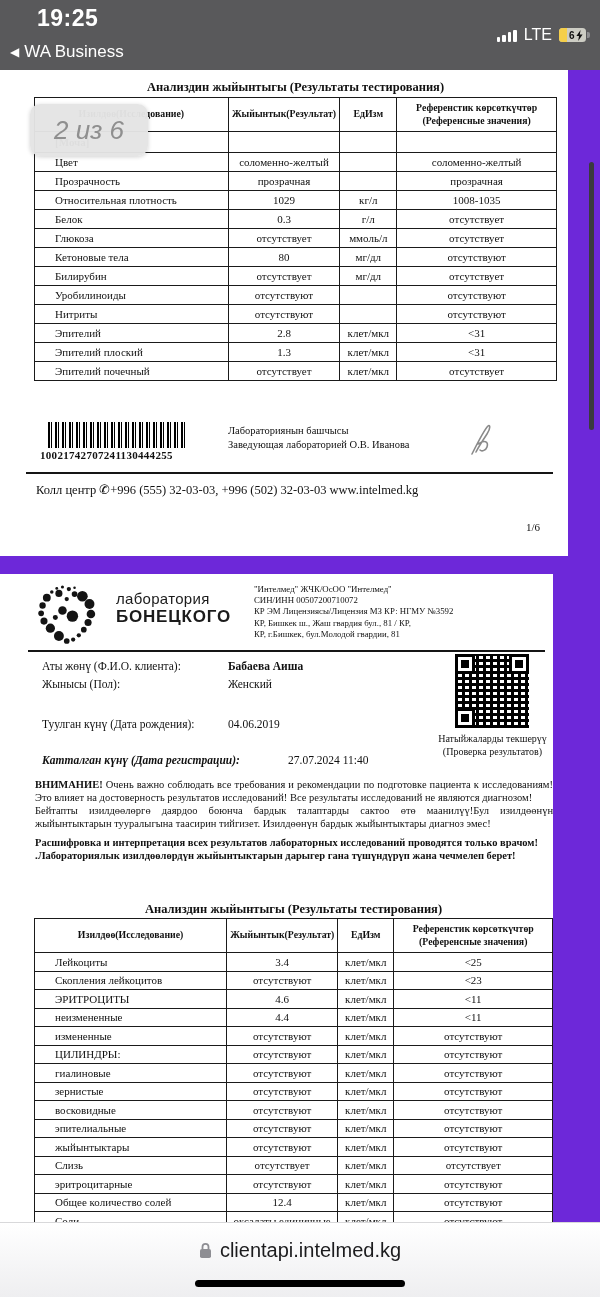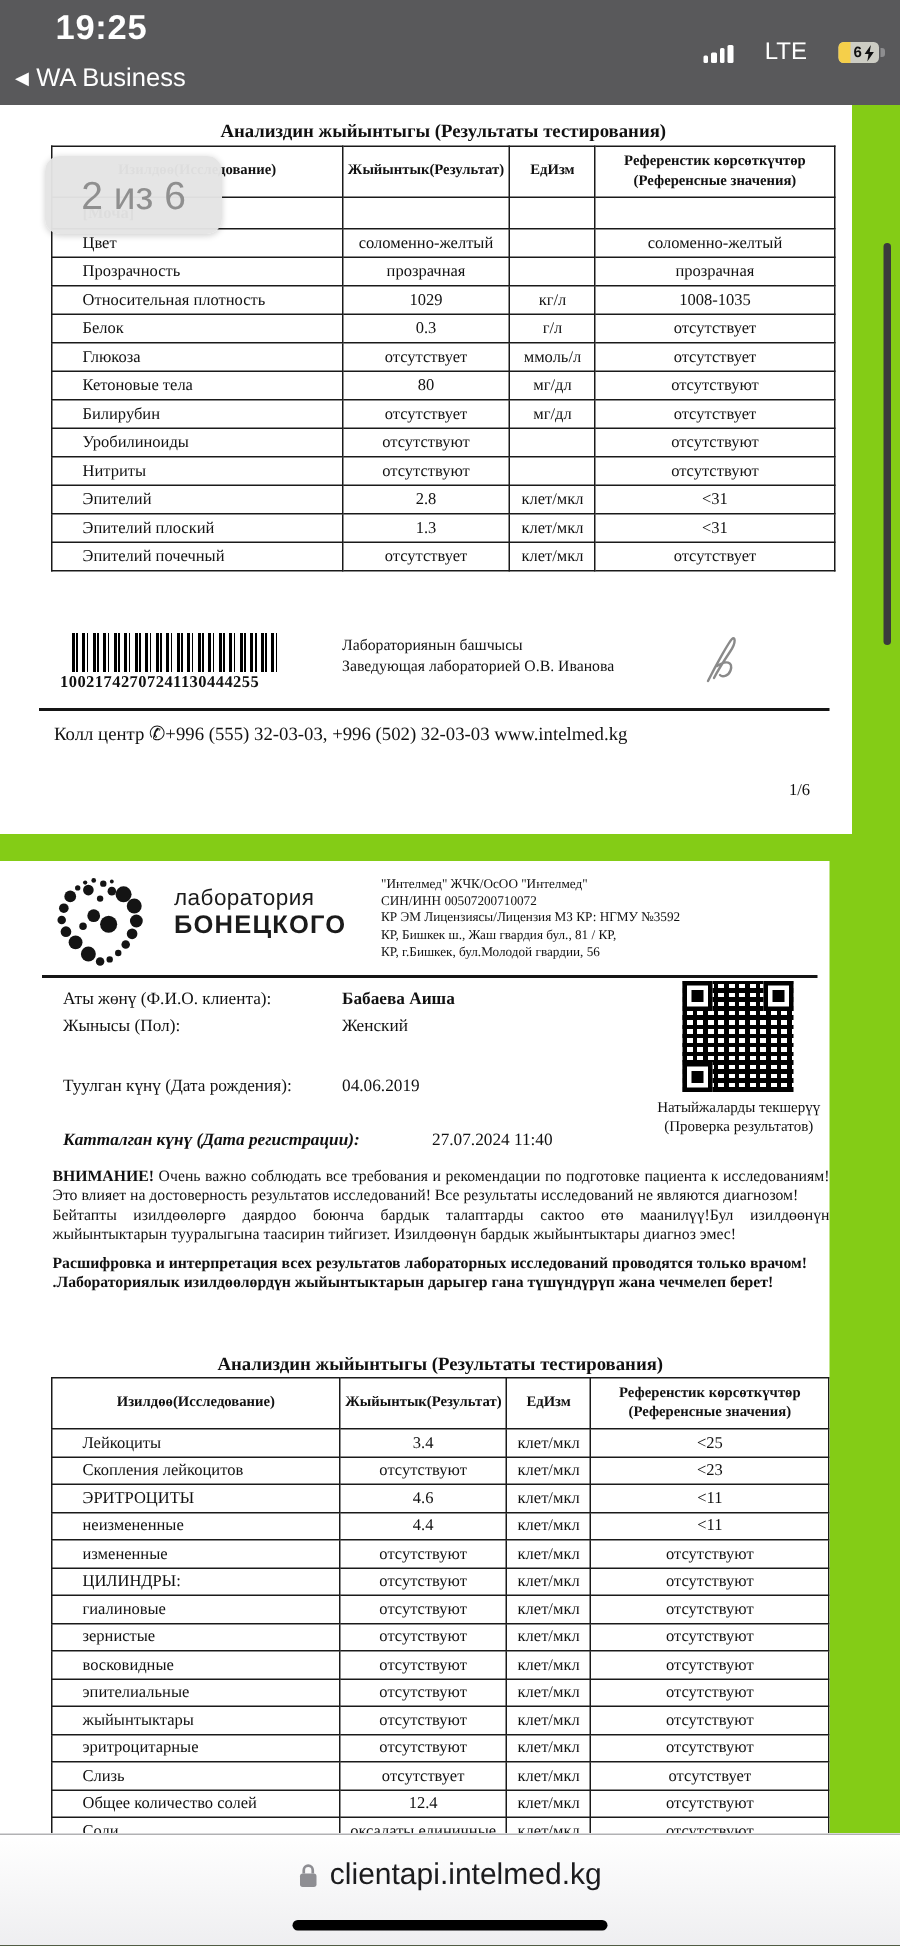--- a/index.html
+++ b/index.html
@@ -3,34 +3,34 @@
 <meta charset="utf-8">
 <style>
   html,body{margin:0;padding:0;background:#000;}
   .screen{position:relative;width:600px;height:1297px;overflow:hidden;background:#161618;font-family:"Liberation Sans",sans-serif;}
 
   
   .status-bar{position:absolute;left:0;top:0;width:600px;height:70px;background:#59595b;color:#fff;}
   .sb-time{position:absolute;left:37px;top:5px;font-size:23px;font-weight:600;letter-spacing:.5px;}
   .sb-back{position:absolute;left:10px;top:42px;font-size:17px;display:flex;align-items:center;gap:5px;}
   .sb-back .arr{font-size:12px;line-height:17px;}
-  .sb-right{position:absolute;right:14px;top:26px;display:flex;align-items:center;gap:21px;}
+  .sb-right{position:absolute;right:14px;top:26px;display:flex;align-items:center;gap:7px;}
   .sig{display:flex;align-items:flex-end;gap:2px;height:13px;}
   .sig i{display:block;width:3.5px;background:#fff;border-radius:1px;}
   .sig i:nth-child(1){height:4.5px}.sig i:nth-child(2){height:7px}
   .sig i:nth-child(3){height:9.5px}.sig i:nth-child(4){height:12px}
   .sb-lte{font-size:16px;}
   .batt{position:relative;width:27px;height:13.5px;background:#cdcdc4;border-radius:3.5px;display:flex;align-items:center;}
   .batt::after{content:"";position:absolute;right:-3.5px;top:4px;width:2.5px;height:5.5px;background:#8e8e90;border-radius:0 2px 2px 0;}
   .batt .fill{position:absolute;left:0;top:0;width:8px;height:13.5px;background:#f5cf4a;border-radius:3.5px 0 0 3.5px;}
   .batt .lvl{position:relative;margin-left:10px;font-size:10px;font-weight:700;color:#111;line-height:13px;}
   .batt svg{position:relative;margin-left:1px;}
 
   
-  .viewer{position:absolute;left:0;top:70px;width:600px;height:1152px;background:#84cc16;}
+  .viewer{position:absolute;left:0;top:70px;width:600px;height:1152px;background:#6d28d9;}
   .page{position:absolute;left:0;background:#fff;overflow:hidden;font-family:"Liberation Serif",serif;color:#111;}
   .page1{top:0;width:568px;height:486px;}
   .page2{top:504px;width:553px;height:648px;}
 
   .doc-title{position:absolute;font-weight:700;font-size:12.5px;text-align:center;}
   .t1{left:34px;top:10px;width:523px;}
 
   table.doc-table{position:absolute;border-collapse:collapse;table-layout:fixed;font-size:11px;}
   table.doc-table td,table.doc-table th{border:1px solid #1a1a1a;padding:0 3px;text-align:center;vertical-align:middle;overflow:hidden;white-space:nowrap;}
   table.doc-table td:first-child{text-align:left;padding-left:20px;}
@@ -39,21 +39,21 @@
   #t1 thead tr{height:34px;}
   #t1 tbody tr{height:19px;}
   #t2{left:34px;top:344px;width:519px;}
   #t2 thead tr{height:34px;}
   #t2 tbody tr{height:18.5px;}
   col.c1{width:37.1%}col.c2{width:21.4%}col.c3{width:10.9%}col.c4{width:30.6%}
   tr.group-row td{font-weight:700;padding-left:112px;height:20px;}
 
   .pager-badge{position:absolute;left:30px;top:34px;width:118px;height:52px;background:rgba(228,228,228,.97);
     border-radius:10px;box-shadow:0 1px 4px rgba(0,0,0,.18);color:#8f8f8f;font-size:26px;
-    display:flex;align-items:center;justify-content:center;font-family:"Liberation Sans",sans-serif;}
+    display:flex;align-items:center;justify-content:center;font-family:"Liberation Sans",sans-serif;font-style:italic;}
   .scrollbar{position:absolute;left:589px;top:92px;width:5px;height:268px;background:#3a3a3c;border-radius:3px;}
 
   
   .barcode{position:absolute;left:48px;top:352px;width:137px;height:26px;
     background:repeating-linear-gradient(90deg,#000 0 2px,#fff 2px 3px,#000 3px 4px,#fff 4px 7px,#000 7px 9px,#fff 9px 10px,#000 10px 11px,#fff 11px 14px);}
   .barcode-num{position:absolute;left:40px;top:379px;width:153px;text-align:left;font-size:11px;font-weight:700;letter-spacing:.3px;}
   .signatory{position:absolute;left:228px;top:354px;font-size:10.5px;line-height:14px;}
   .sig-mark{position:absolute;left:458px;top:350px;}
   .rule{position:absolute;background:#151515;}
   .rule1{left:26px;top:402px;width:527px;height:2px;}
@@ -279,21 +279,21 @@
       </svg>
       <div class="logo-text">
         <div class="l1">лаборатория</div>
         <div class="l2">БОНЕЦКОГО</div>
       </div>
       <div class="org-info">
         <div>"Интелмед" ЖЧК/ОсОО "Интелмед"</div>
         <div>СИН/ИНН 00507200710072</div>
         <div>КР ЭМ Лицензиясы/Лицензия МЗ КР: НГМУ №3592</div>
         <div>КР, Бишкек ш., Жаш гвардия бул., 81 / КР,</div>
-        <div>КР, г.Бишкек, бул.Молодой гвардии, 56</div>
+        <div>КР, г.Бишкек, бул.Молодой гвардии, 81</div>
       </div>
       <div class="rule rule2"></div>
 
       <div class="field f1">
         <span class="lab">Аты жөнү (Ф.И.О. клиента):</span>
         <span class="val">Бабаева Аиша</span>
       </div>
       <div class="field f2">
         <span class="lab">Жынысы (Пол):</span>
         <span class="val">Женский</span>
@@ -405,30 +405,30 @@
               <td>клет/мкл</td>
               <td>отсутствуют</td>
             </tr>
             <tr>
               <td>жыйынтыктары</td>
               <td>отсутствуют</td>
               <td>клет/мкл</td>
               <td>отсутствуют</td>
             </tr>
             <tr>
+              <td>Слизь</td>
+              <td>отсутствует</td>
+              <td>клет/мкл</td>
+              <td>отсутствует</td>
+            </tr>
+            <tr>
               <td>эритроцитарные</td>
               <td>отсутствуют</td>
               <td>клет/мкл</td>
               <td>отсутствуют</td>
-            </tr>
-            <tr>
-              <td>Слизь</td>
-              <td>отсутствует</td>
-              <td>клет/мкл</td>
-              <td>отсутствует</td>
             </tr>
             <tr>
               <td>Общее количество солей</td>
               <td>12.4</td>
               <td>клет/мкл</td>
               <td>отсутствуют</td>
             </tr>
             <tr>
               <td>Соли</td>
               <td>оксалаты единичные</td>

